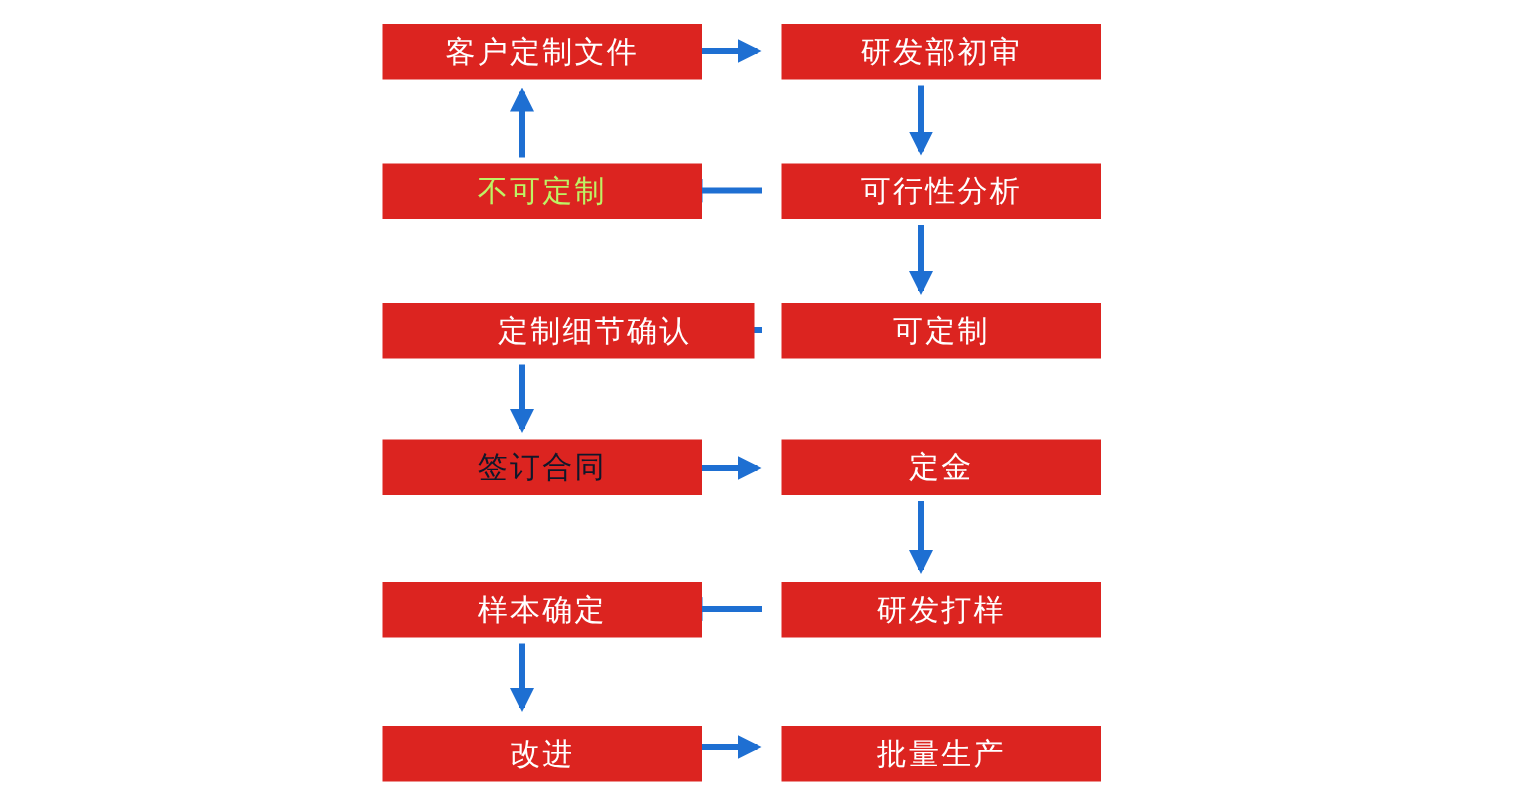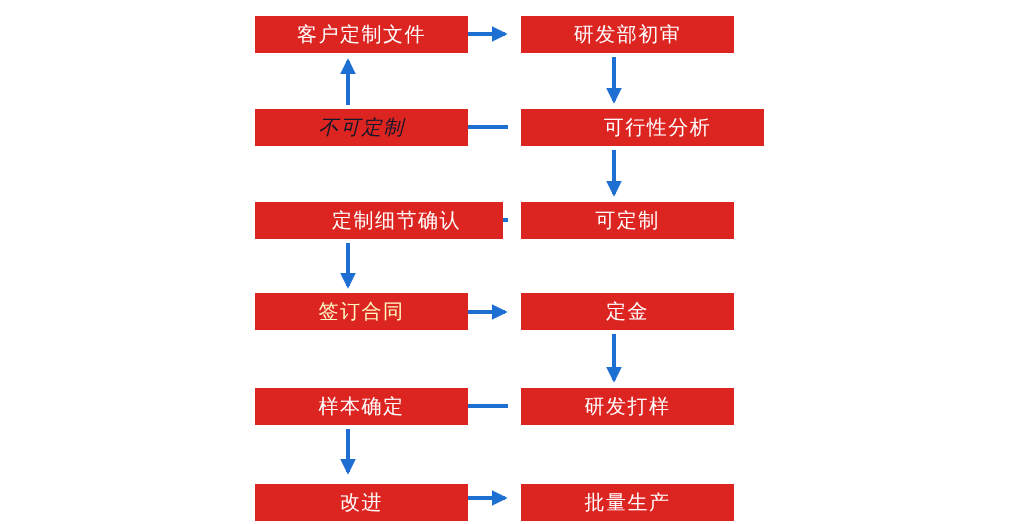--- a/index.html
+++ b/index.html
@@ -82,27 +82,27 @@
     <line x1="508" y1="406" x2="455" y2="406" marker-end="url(#ah)" stroke="#1e6fd2"></line>
 
     <line x1="348" y1="429" x2="348" y2="472" marker-end="url(#ah)" stroke="#1e6fd2"></line>
 
     <line x1="452" y1="498" x2="505" y2="498" marker-end="url(#ah)" stroke="#1e6fd2"></line>
   </svg>
 
   <div class="node cL r1" style="background: rgb(220, 36, 32); color: rgb(255, 255, 255);">客户定制文件</div>
   <div class="node cR r1" style="background: rgb(220, 36, 32); color: #ffffff;">研发部初审</div>
 
-  <div class="node cL r2" style="background: rgb(220, 36, 32); color: #0f172a; font-style: italic;">不可定制</div>
-  <div class="node cR r2" style="background: rgb(220, 36, 32); color: rgb(255, 255, 255); padding-left: 30px;">可行性分析</div>
+  <div class="node cL r2" style="background: rgb(220, 36, 32); color: #bef264;">不可定制</div>
+  <div class="node cR r2" style="background: rgb(220, 36, 32); color: rgb(255, 255, 255);">可行性分析</div>
 
   <div class="node cL r3" style="background: rgb(220, 36, 32); color: rgb(255, 255, 255); padding-left: 35px;">定制细节确认</div>
   <div class="node cR r3" style="background: rgb(220, 36, 32); color: rgb(255, 255, 255);">可定制</div>
 
-  <div class="node cL r4" style="background: rgb(220, 36, 32); color: #fef9c3;">签订合同</div>
+  <div class="node cL r4" style="background: rgb(220, 36, 32); color: #0f172a;">签订合同</div>
   <div class="node cR r4" style="background: rgb(220, 36, 32); color: rgb(255, 255, 255);">定金</div>
 
   <div class="node cL r5" style="background: rgb(220, 36, 32); color: rgb(255, 255, 255);">样本确定</div>
   <div class="node cR r5" style="background: rgb(220, 36, 32); color: rgb(255, 255, 255);">研发打样</div>
 
   <div class="node cL r6" style="background: rgb(220, 36, 32); color: rgb(255, 255, 255);">改进</div>
   <div class="node cR r6" style="background: rgb(220, 36, 32); color: rgb(255, 255, 255);">批量生产</div>
 
 </div>
 

